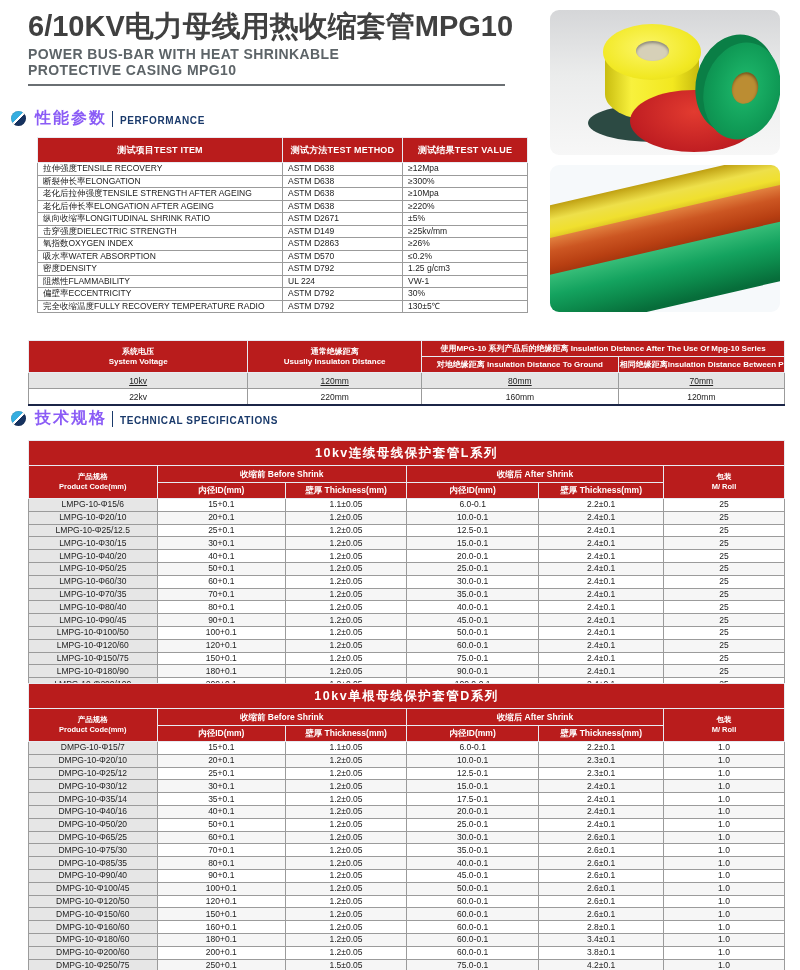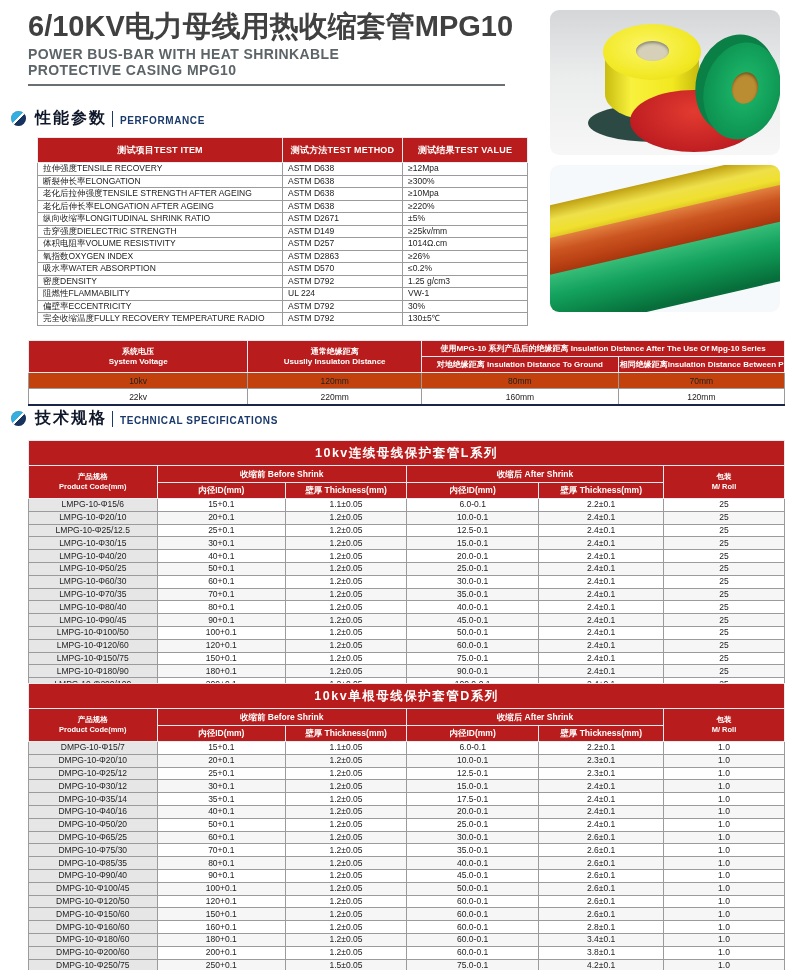--- a/index.html
+++ b/index.html
@@ -14,41 +14,41 @@
   .doc-subtitle { margin-top:3px; font-size:14px; font-weight:bold; color:#5d6468; line-height:16px; letter-spacing:.4px; }
   .title-rule { position:absolute; left:28px; top:84px; width:477px; height:0; border-top:2px solid #6a6f73; }
 
   
   .section-head { position:absolute; display:flex; align-items:center; }
   .bullet {
     width:15px; height:15px; border-radius:50%; margin-right:9px;
     background:linear-gradient(135deg,#35aee0 0 46%,#ffffff 46% 56%,#16325f 56%);
     box-shadow:inset 0 0 1px rgba(0,0,0,.4);
   }
-  .sec-zh { font-size:16px; font-weight:bold; color:#0f172a; letter-spacing:2px; }
+  .sec-zh { font-size:16px; font-weight:bold; color:#8b5cf6; letter-spacing:2px; }
   .sec-divider { width:1px; height:16px; background:#1a3a6b; margin:0 7px 0 5px; }
   .sec-en { font-size:10px; font-weight:bold; color:#1a3a6b; letter-spacing:.6px; padding-top:3px; }
 
   
   table { border-collapse:collapse; table-layout:fixed; position:absolute; }
   th,td { border:1px solid #9b9b9b; text-align:center; overflow:hidden; white-space:nowrap; }
   th.navy, tr.navy th { background:#b91c1c; color:#fff; font-weight:bold; border-color:#e8ebf2;margin-left:12px; }
   td { color:#222; }
 
   
   #perf-table { left:37px; top:137px; width:491px; border:1px solid #777; }
   #perf-table thead th { height:22px; font-size:9px; letter-spacing:.2px; }
   #perf-table tbody td { height:11.5px; font-size:8.5px; line-height:9px; padding:0 0 0 5px; text-align:left; }
 
   
   #ins-table { left:28px; top:340px; width:757px; border:1px solid #777; border-bottom:2px solid #1b2547; }
   #ins-table thead th { font-size:8px; line-height:9.5px; height:13px; }
   #ins-table thead .two-line { line-height:10px; }
   #ins-table tbody td { height:13px; font-size:8.5px; }
-  #ins-table tbody tr:first-child td { background:#c2410c; }
+  #ins-table tbody tr:first-child td { background:#e5e5e5;text-decoration:underline; }
 
   
   .spec-table { left:28px; width:757px; border:1px solid #666; }
   #l-table { top:440px; }
   #d-table { top:683px; }
   .spec-table tr.title-row th { height:22px; font-size:12.5px; letter-spacing:1.5px; }
   .spec-table tr.h th { height:13.5px; font-size:8.5px; line-height:10px; }
   .spec-table tbody td { height:11.8px; font-size:8.5px; line-height:9px; padding:0; }
   .spec-table tbody td:first-child { background:#e6e6e6; }
   .spec-table tbody tr:nth-child(even) td:not(:first-child) { background:#f6f6f6; }
@@ -168,25 +168,20 @@
           <td>纵向收缩率LONGITUDINAL SHRINK RATIO</td>
           <td>ASTM D2671</td>
           <td>±5%</td>
         </tr>
         <tr>
           <td>击穿强度DIELECTRIC STRENGTH</td>
           <td>ASTM D149</td>
           <td>≥25kv/mm</td>
         </tr>
         <tr>
-          <td>体积电阻率VOLUME RESISTIVITY</td>
-          <td>ASTM D257</td>
-          <td>1014Ω.cm</td>
-        </tr>
-        <tr>
           <td>氧指数OXYGEN INDEX</td>
           <td>ASTM D2863</td>
           <td>≥26%</td>
         </tr>
         <tr>
           <td>吸水率WATER ABSORPTION</td>
           <td>ASTM D570</td>
           <td>≤0.2%</td>
         </tr>
         <tr>

